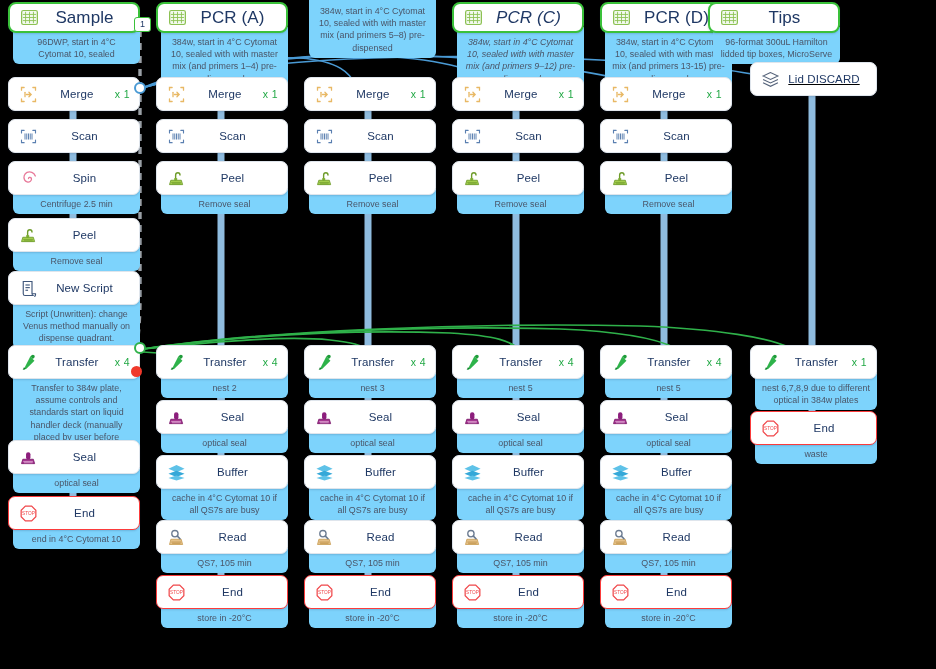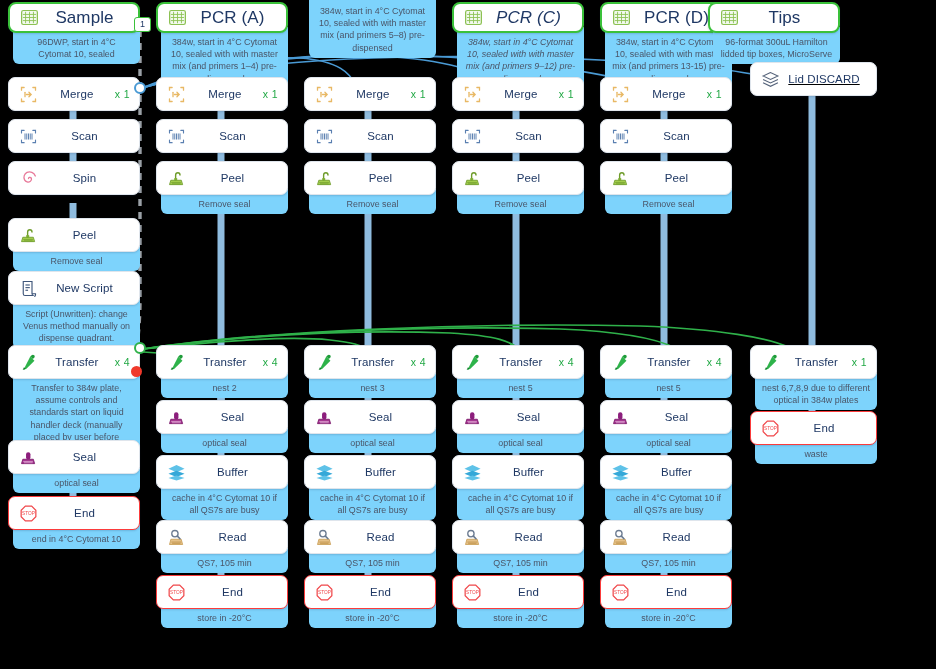--- a/index.html
+++ b/index.html
@@ -360,20 +360,21 @@
     </div>
   </div>
 
   <div class="node" style="left:8px;top:161px;">
     <div class="cap">
       <svg class="ico" viewBox="0 0 24 24" fill="none" stroke="#e87a9a" stroke-width="1.5" stroke-linecap="round">
           <path d="M12 12c0-1.2 1.6-1.8 2.6-1 1.3 1 1 3.3-.7 4.4-2.1 1.4-5.1.5-6.4-1.9C5.9 10.4 7.2 6.6 10.3 5.1c3.6-1.8 8 .1 9.5 4"></path>
         </svg>
       <span class="label">Spin</span>
     </div>
+    <div class="sub">Centrifuge 2.5 min</div>
   </div>
   <div class="node" style="left:156px;top:161px;">
     <div class="cap">
       <svg class="ico" viewBox="0 0 24 24">
           <path d="M4 19h15l-1.5-5H5.5z" fill="#a5cf4e" stroke="#6f9c2b" stroke-width="1"></path>
           <path d="M6 16.5h11M6.8 18h10" stroke="#6f9c2b" stroke-width=".8"></path>
           <path d="M11 14V8c0-1.6 1.2-2.6 2.6-2.6S16 6.4 16 8" fill="none" stroke="#6f9c2b" stroke-width="1.6" stroke-linecap="round"></path>
           <rect x="9.4" y="11.6" width="3.4" height="3" fill="#7fae33"></rect>
         </svg>
       <span class="label">Peel</span>

